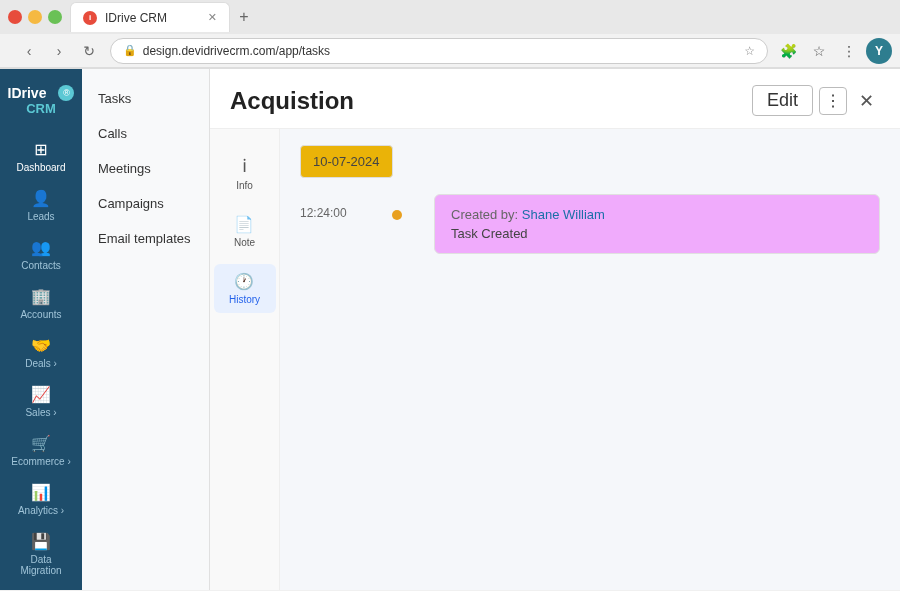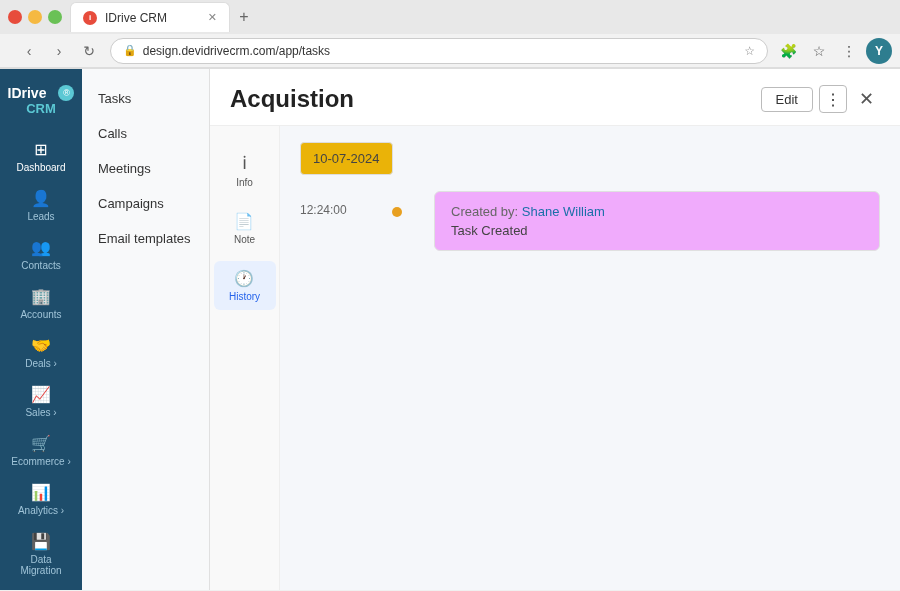--- a/index.html
+++ b/index.html
@@ -39,21 +39,21 @@
     .secondary-nav { width: 128px; background: #f8f9fa; border-right: 1px solid #e0e0e0; padding: 12px 0; flex-shrink: 0; }
     .secondary-nav-item { padding: 10px 16px; font-size: 13px; color: #333; cursor: pointer; }
 
     
     .content-panel { flex: 1; background: #fff; display: flex; flex-direction: column; }
 
     
     .panel-header { display: flex; align-items: center; padding: 16px 20px 12px; border-bottom: 1px solid #eee; }
     .panel-title { font-size: 24px; font-weight: 600; color: #222; flex: 1; }
     .header-actions { display: flex; gap: 6px; align-items: center; }
-    .btn-edit { border: 1px solid #bbb; background: #fff; padding: 4px 14px; border-radius: 4px; font-size: 13px; cursor: pointer; color: #333; }
+    .btn-edit { border: 1px solid #bbb; background: #fff; padding: 4px 14px; border-radius: 4px; font-size: 18px; cursor: pointer; color: #333; }
     .btn-more { border: 1px solid #bbb; background: #fff; width: 28px; height: 28px; border-radius: 4px; display: flex; align-items: center; justify-content: center; cursor: pointer; font-size: 16px; color: #333; }
     .btn-close { background: none; border: none; font-size: 18px; color: #555; cursor: pointer; padding: 2px 6px; }
 
     
     .panel-body { display: flex; flex: 1; overflow: hidden; }
 
     
     .side-icons { width: 70px; padding: 16px 0; display: flex; flex-direction: column; align-items: center; gap: 8px; border-right: 1px solid #eee; background: #f9f9f9; }
     .side-icon-item { display: flex; flex-direction: column; align-items: center; gap: 3px; cursor: pointer; padding: 8px 6px; border-radius: 6px; width: 62px; color: #555; }
     .side-icon-item.active { background: #e8f0fe; color: #2563eb; }

